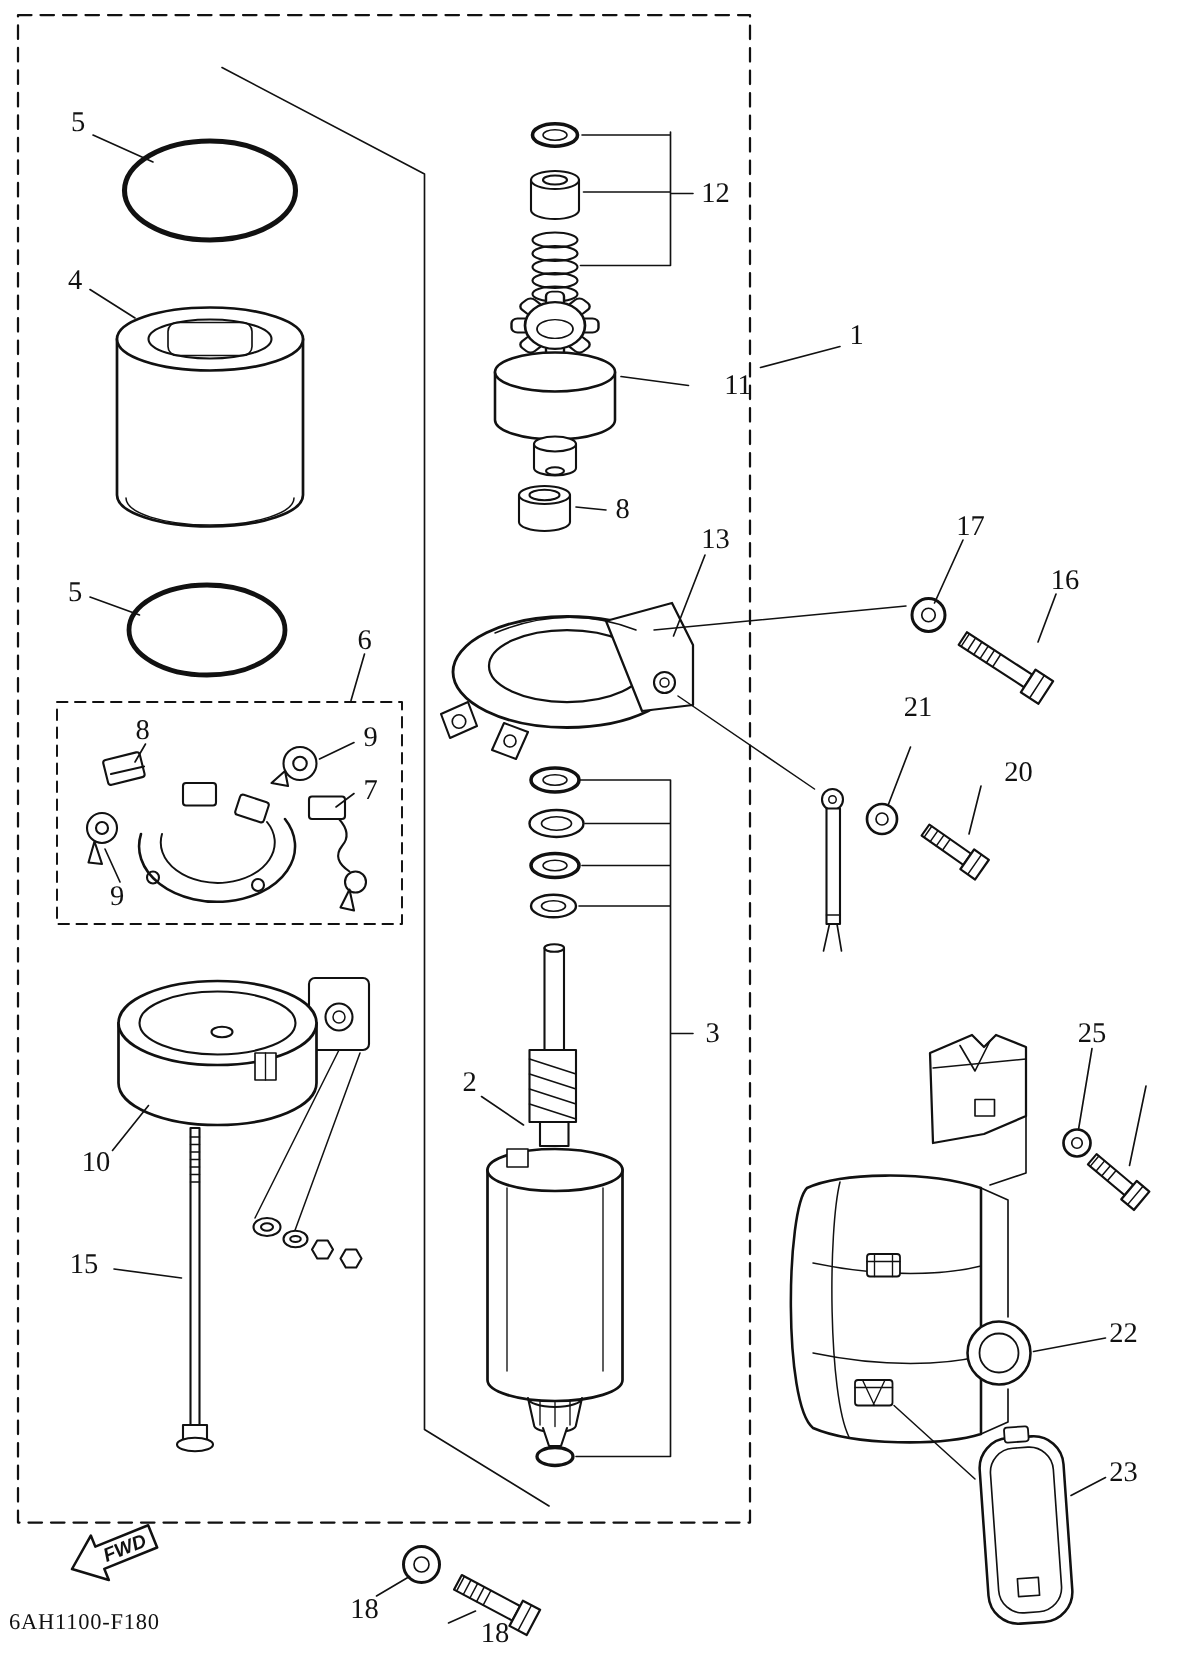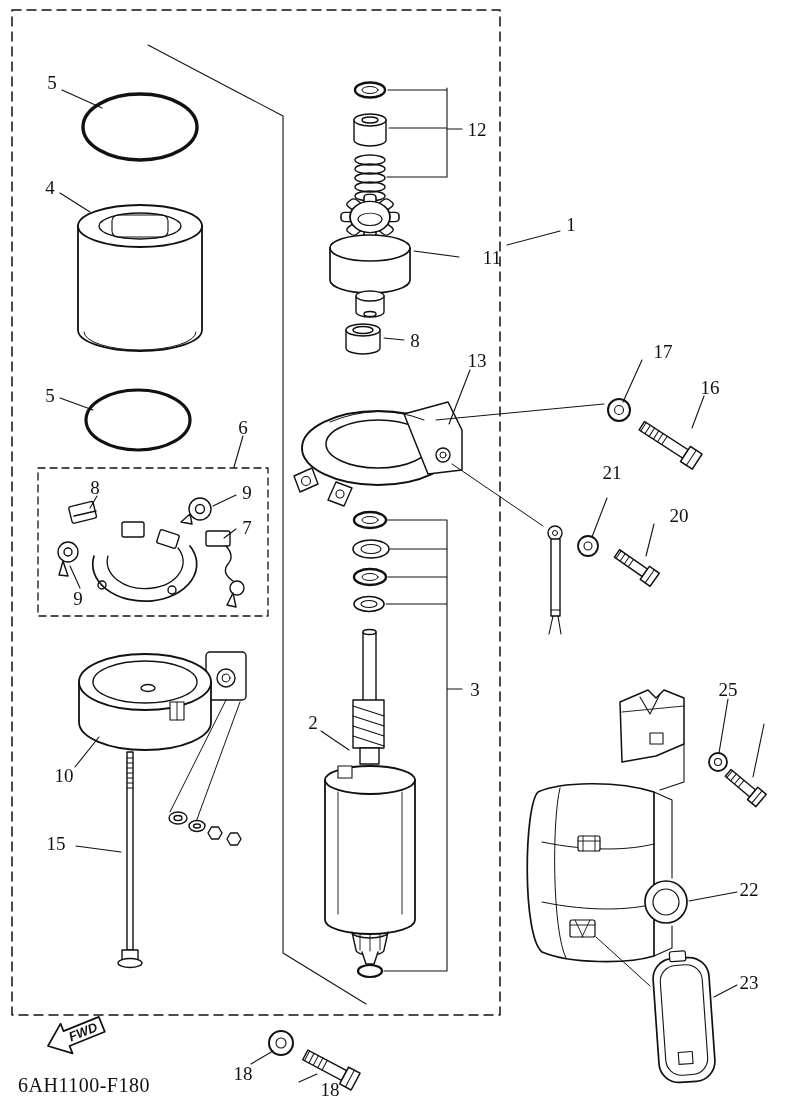--- a/index.html
+++ b/index.html
@@ -8,23 +8,23 @@
     background:#ffffff; overflow:hidden;
     font-family:"Liberation Serif", serif;
   }
   #stage svg { position:absolute; left:0; top:0; }
   .callout {
     position:absolute; transform:translate(-50%,-50%);
     font-family:"Liberation Serif", serif;
     font-size:19px; color:#111; line-height:1; user-select:none;
   }
   #diagram-code {
-    position:absolute; left:18px; top:1074px;
+    position:absolute; left:6px; top:1074px;
     font-family:"Liberation Serif", serif;
-    font-size:20px; letter-spacing:.5px; color:#111;
+    font-size:15px; letter-spacing:.5px; color:#111;
   }
   .fwd-text {
     font-family:"Liberation Sans", sans-serif;
     font-weight:bold; font-style:italic; font-size:13px;
   }
 </style>
 </head>
 <body>
 
 <div id="stage">
@@ -326,21 +326,21 @@
       <div class="callout" style="left: 243px; top: 427px;">6</div>
       <div class="callout" style="left: 95px; top: 487px;">8</div>
       <div class="callout" style="left: 247px; top: 492px;">9</div>
       <div class="callout" style="left: 247px; top: 527px;">7</div>
       <div class="callout" style="left: 78px; top: 598px;">9</div>
       <div class="callout" style="left: 477px; top: 129px;">12</div>
       <div class="callout" style="left: 571px; top: 224px;">1</div>
       <div class="callout" style="left: 474px; top: 257px; margin-left: 18px;">11</div>
       <div class="callout" style="left: 415px; top: 340px;">8</div>
       <div class="callout" style="left: 477px; top: 360px;">13</div>
-      <div class="callout" style="left: 647px; top: 351px; margin-left: 16px;">17</div>
+      <div class="callout" style="left: 647px; top: 351px;">17</div>
       <div class="callout" style="left: 710px; top: 387px;">16</div>
       <div class="callout" style="left: 612px; top: 472px;">21</div>
       <div class="callout" style="left: 679px; top: 515px;">20</div>
       <div class="callout" style="left: 475px; top: 689px;">3</div>
       <div class="callout" style="left: 313px; top: 722px;">2</div>
       <div class="callout" style="left: 728px; top: 689px;">25</div>
       <div class="callout" style="left: 768px; top: 715px; margin-left: 44px;">24</div>
       <div class="callout" style="left: 64px; top: 775px;">10</div>
       <div class="callout" style="left: 56px; top: 843px;">15</div>
       <div class="callout" style="left: 749px; top: 889px;">22</div>

